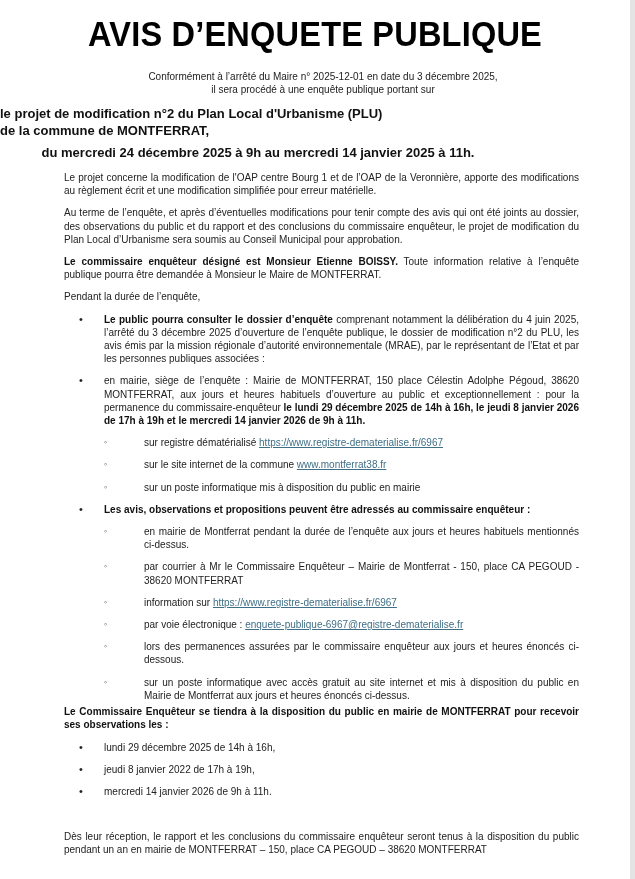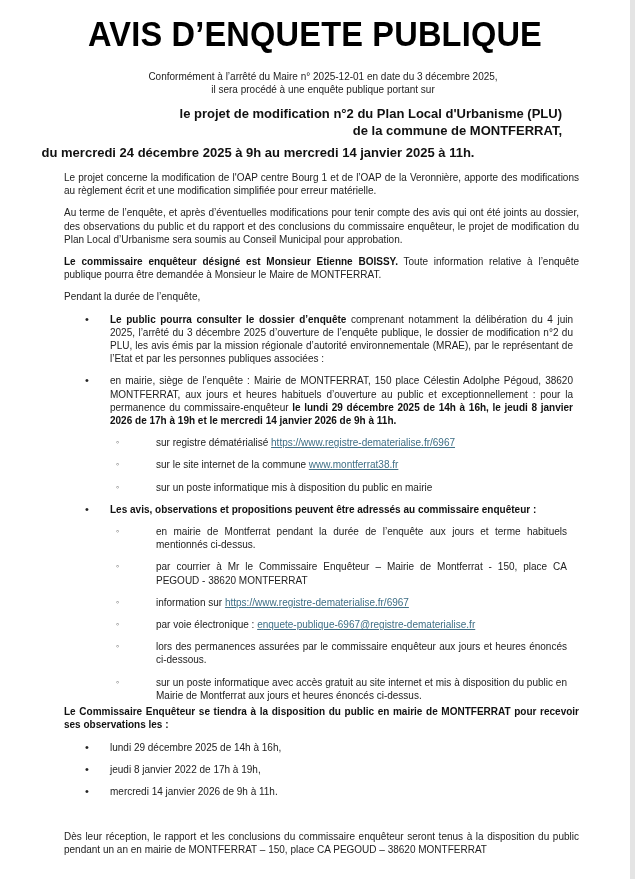--- a/index.html
+++ b/index.html
@@ -14,33 +14,33 @@
   .title {
     position: absolute; left: 0; width: 630px; top: 14px; text-align: center;
     font-weight: bold; font-size: 35px; letter-spacing: 0.2px; color: #000;
     transform: scaleX(0.93); transform-origin: center;
   }
   .intro {
     position: absolute; left: 0; width: 630px; top: 70px; text-align: center;
     font-size: 10px; line-height: 13px; color: #222; margin-left: 8px;
   }
   .project {
-    position: absolute; left: 0; width: 562px; top: 105px; text-align: right;
+    position: absolute; left: 0; width: 562px; top: 105px; text-align: left;
     font-weight: bold; font-size: 13px; line-height: 17px; color: #111;
   }
   .dates {
     position: absolute; left: 0; width: 516px; top: 145px; text-align: center;
     font-weight: bold; font-size: 13px; color: #111;
   }
   .body {
     position: absolute; left: 64px; top: 171px; width: 515px;
     font-size: 10px; line-height: 13.2px; color: #222; text-align: justify;
   }
   p { margin: 0 0 9px 0; }
-  ul { margin: 6px; padding: 0; list-style: none; }
+  ul { margin: 0; padding: 0; list-style: none; }
   li.l1 { position: relative; padding-left: 40px; margin-bottom: 9px; }
   li.l1::before {
     content: "\2022"; position: absolute; left: 15px; top: 0; font-size: 11px;
   }
   ul.sub { margin-top: 9px; }
   li.l2 { position: relative; padding-left: 80px; margin-left: -40px; margin-bottom: 9px; }
   li.l2::before {
     content: "\25E6"; position: absolute; left: 40px; top: 0; font-size: 9px; color: #555;
   }
   .b { font-weight: bold; color: #111; }
@@ -76,21 +76,21 @@
     <li class="l1"><span class="b">Le public pourra consulter le dossier d’enquête</span><span> comprenant notamment la délibération du 4 juin 2025, l’arrêté du 3 décembre 2025 d’ouverture de l’enquête publique, le dossier de modification n°2 du PLU, les avis émis par la mission régionale d’autorité environnementale (MRAE), par le représentant de l’Etat et par les personnes publiques associées :</span></li>
     <li class="l1"><span>en mairie, siège de l’enquête : Mairie de MONTFERRAT, 150 place Célestin Adolphe Pégoud, 38620 MONTFERRAT, aux jours et heures habituels d’ouverture au public et exceptionnellement : pour la permanence du commissaire-enquêteur </span><span class="b">le lundi 29 décembre 2025 de 14h à 16h, le jeudi 8 janvier 2026 de 17h à 19h et le mercredi 14 janvier 2026 de 9h à 11h.</span>
       <ul class="sub">
         <li class="l2"><span>sur registre dématérialisé </span><a class="lnk" href="#">https://www.registre-dematerialise.fr/6967</a></li>
         <li class="l2"><span>sur le site internet de la commune </span><a class="lnk" href="#">www.montferrat38.fr</a></li>
         <li class="l2">sur un poste informatique mis à disposition du public en mairie</li>
       </ul>
     </li>
     <li class="l1"><span class="b">Les avis, observations et propositions peuvent être adressés au commissaire enquêteur :</span>
       <ul class="sub">
-        <li class="l2">en mairie de Montferrat pendant la durée de l’enquête aux jours et terme habituels mentionnés ci-dessus.</li>
+        <li class="l2">en mairie de Montferrat pendant la durée de l’enquête aux jours et heures habituels mentionnés ci-dessus.</li>
         <li class="l2">par courrier à Mr le Commissaire Enquêteur – Mairie de Montferrat - 150, place CA PEGOUD - 38620 MONTFERRAT</li>
         <li class="l2"><span>information sur </span><a class="lnk" href="#">https://www.registre-dematerialise.fr/6967</a></li>
         <li class="l2"><span>par voie électronique : </span><a class="lnk" href="#">enquete-publique-6967@registre-dematerialise.fr</a></li>
         <li class="l2">lors des permanences assurées par le commissaire enquêteur aux jours et heures énoncés ci-dessous.</li>
         <li class="l2">sur un poste informatique avec accès gratuit au site internet et mis à disposition du public en Mairie de Montferrat aux jours et heures énoncés ci-dessus.</li>
       </ul>
     </li>
   </ul>
 
   <p class="b" style="margin-top:-6px">Le Commissaire Enquêteur se tiendra à la disposition du public en mairie de MONTFERRAT pour recevoir ses observations les :</p>

